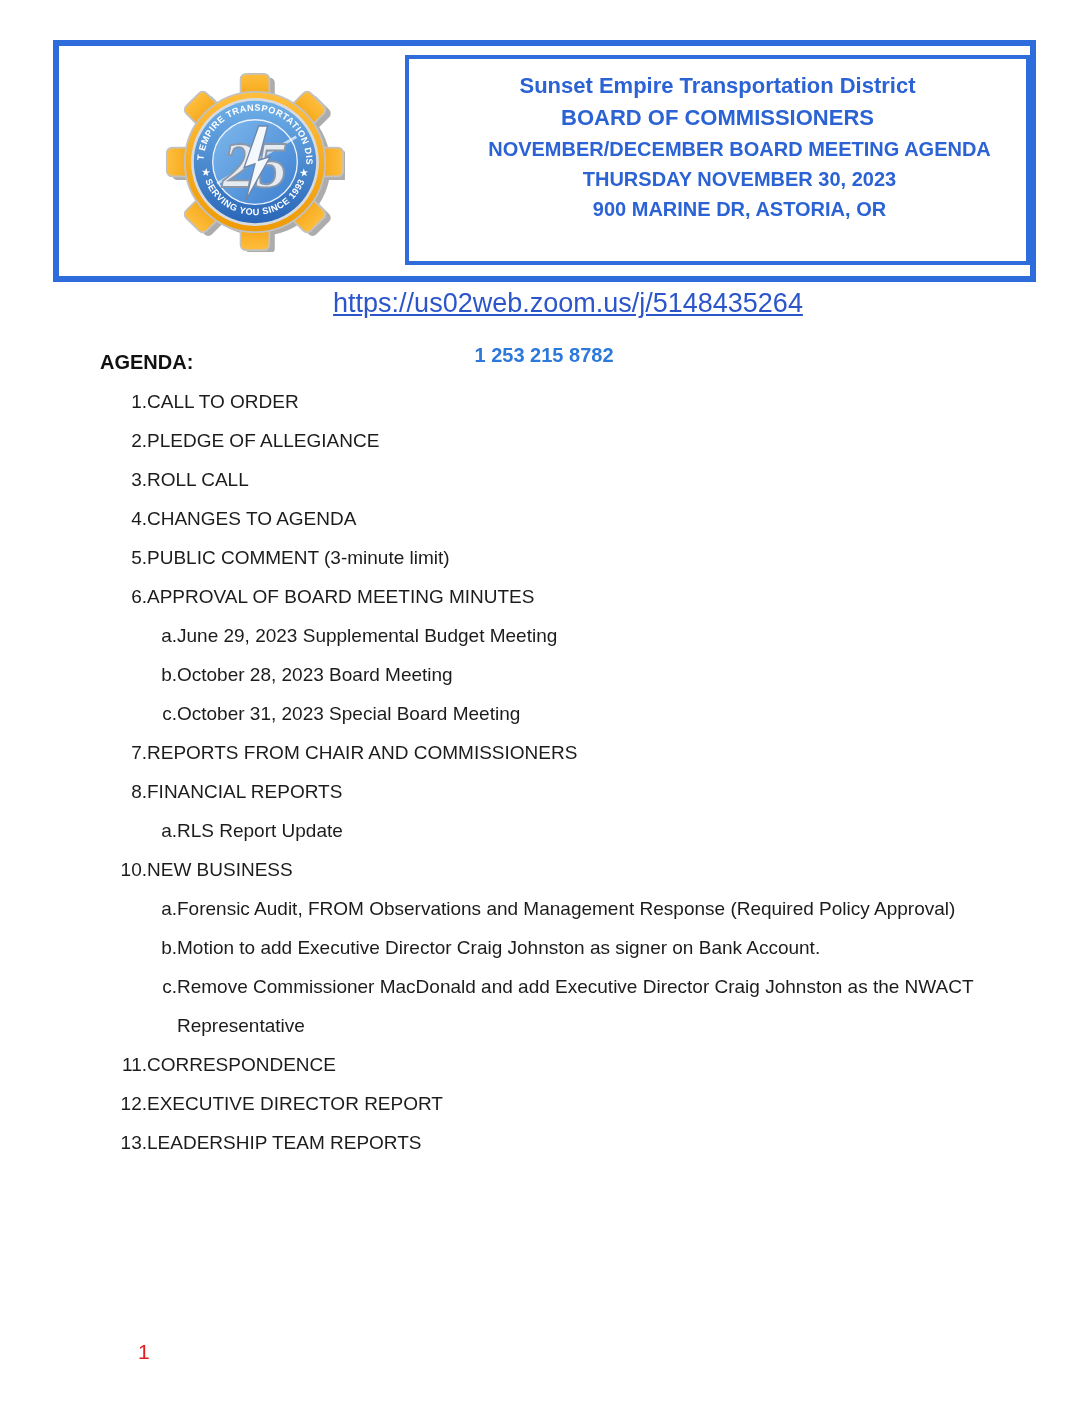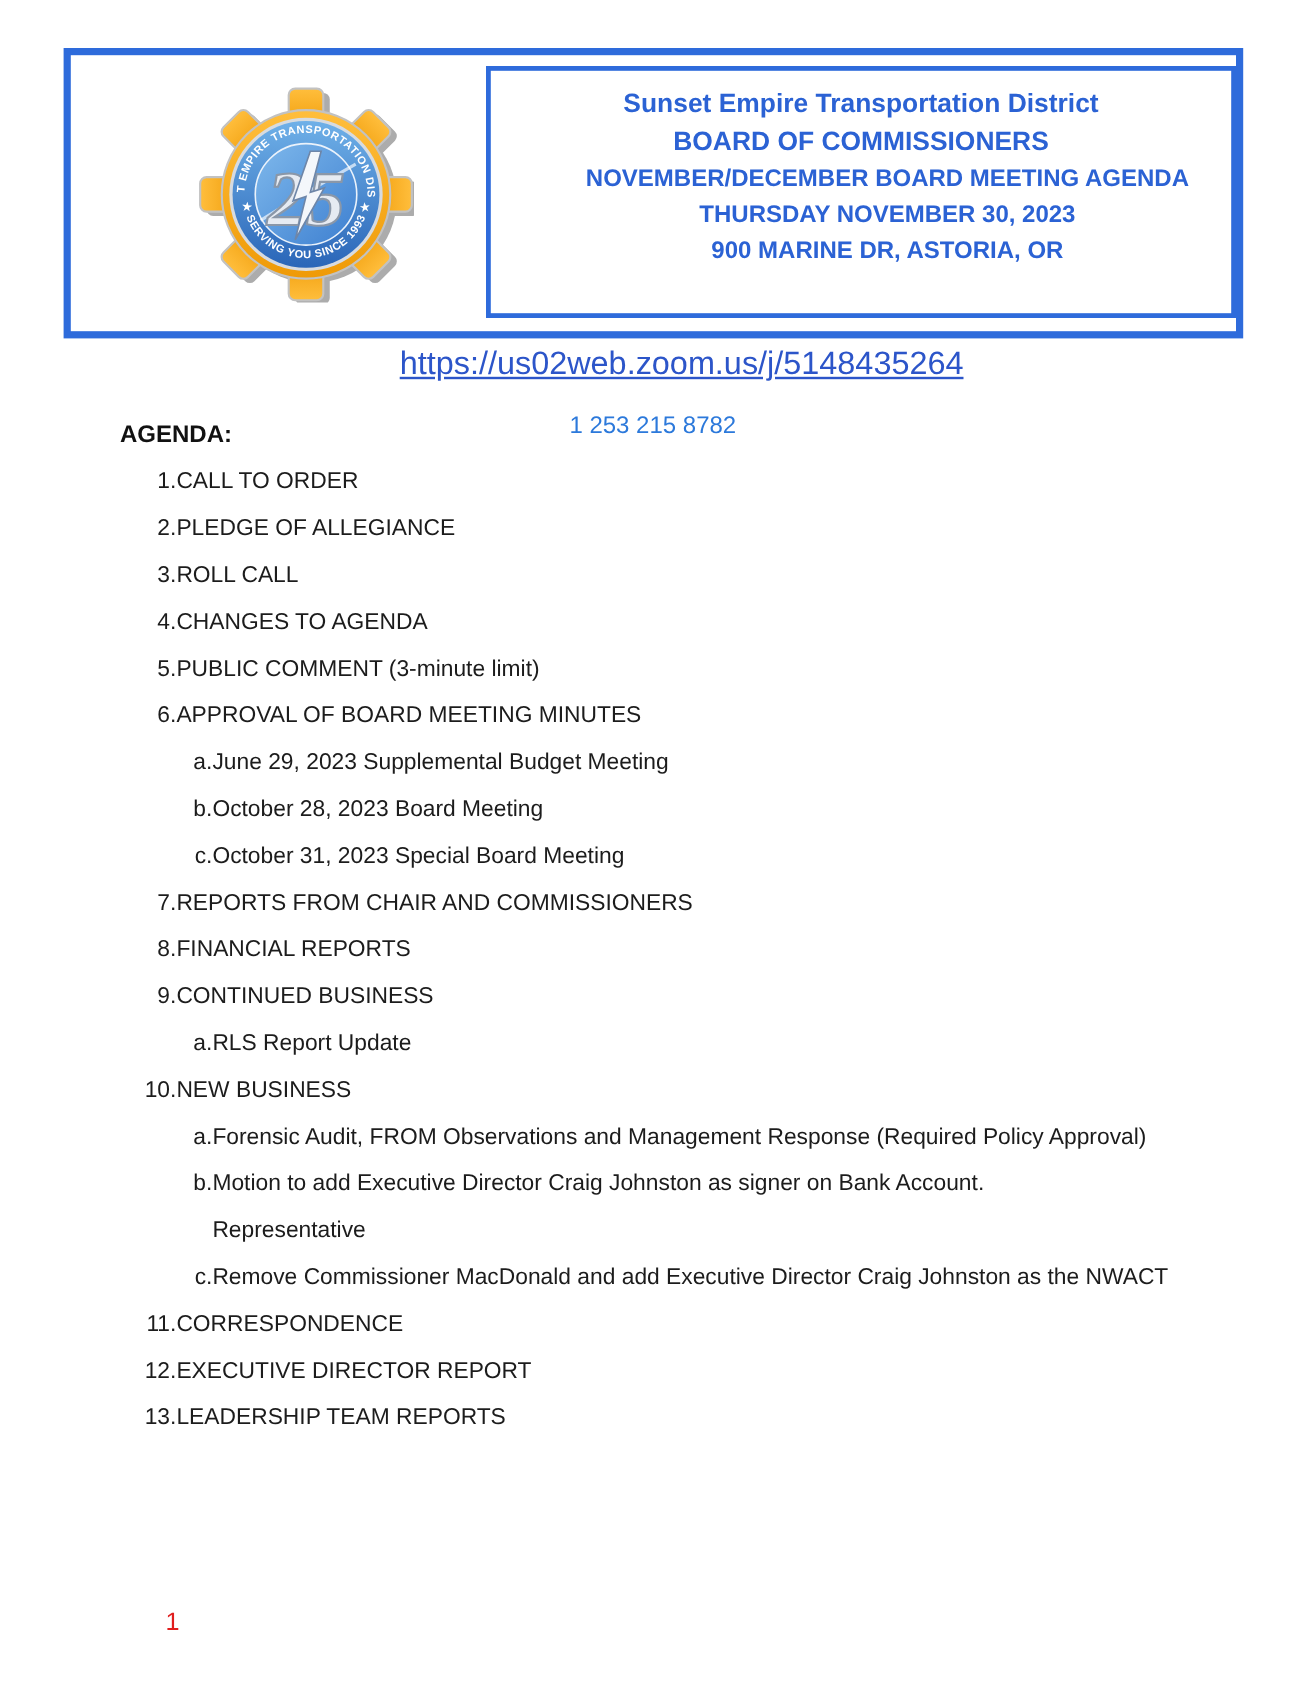--- a/index.html
+++ b/index.html
@@ -53,21 +53,21 @@
     font-size: 27px;
     color: var(--link-blue);
     text-decoration: underline;
     cursor: pointer;
   }
   .phone-wrap {
     position: absolute; left: 0; top: 344px; width: 1088px;
     text-align: center;
   }
   .phone {
-    font-size: 20px; font-weight: normal;
+    font-size: 20px; font-weight: bold;
     color: var(--phone-blue);
   }
 
   
   .agenda {
     position: absolute; left: 100px; top: 343px; width: 950px;
     color: var(--body-text);
   }
   .agenda-heading {
     font-size: 20px; font-weight: bold; line-height: 39px;
@@ -183,26 +183,25 @@
       <div class="row main"><span class="num">2.</span><span class="txt">PLEDGE OF ALLEGIANCE</span></div>
       <div class="row main"><span class="num">3.</span><span class="txt">ROLL CALL</span></div>
       <div class="row main"><span class="num">4.</span><span class="txt">CHANGES TO AGENDA</span></div>
       <div class="row main"><span class="num">5.</span><span class="txt">PUBLIC COMMENT (3-minute limit)</span></div>
       <div class="row main"><span class="num">6.</span><span class="txt">APPROVAL OF BOARD MEETING MINUTES</span></div>
       <div class="row sub"><span class="num">a.</span><span class="txt">June 29, 2023 Supplemental Budget Meeting</span></div>
       <div class="row sub"><span class="num">b.</span><span class="txt">October 28, 2023 Board Meeting</span></div>
       <div class="row sub"><span class="num">c.</span><span class="txt">October 31, 2023 Special Board Meeting</span></div>
       <div class="row main"><span class="num">7.</span><span class="txt">REPORTS FROM CHAIR AND COMMISSIONERS</span></div>
       <div class="row main"><span class="num">8.</span><span class="txt">FINANCIAL REPORTS</span></div>
-      <div class="row main"><span class="num">9.</span><span class="txt">CONTINUED BUSINESS</span></div>
       <div class="row sub"><span class="num">a.</span><span class="txt">RLS Report Update</span></div>
       <div class="row main"><span class="num">10.</span><span class="txt">NEW BUSINESS</span></div>
       <div class="row sub"><span class="num">a.</span><span class="txt">Forensic Audit, FROM Observations and Management Response (Required Policy Approval)</span></div>
       <div class="row sub"><span class="num">b.</span><span class="txt">Motion to add Executive Director Craig Johnston as signer on Bank Account.</span></div>
+      <div class="row sub"><span class="num">c.</span><span class="txt">Remove Commissioner MacDonald and add Executive Director Craig Johnston as the NWACT</span></div>
       <div class="row sub"><span class="num"></span><span class="txt">Representative</span></div>
-      <div class="row sub"><span class="num">c.</span><span class="txt">Remove Commissioner MacDonald and add Executive Director Craig Johnston as the NWACT</span></div>
       <div class="row main"><span class="num">11.</span><span class="txt">CORRESPONDENCE</span></div>
       <div class="row main"><span class="num">12.</span><span class="txt">EXECUTIVE DIRECTOR REPORT</span></div>
       <div class="row main"><span class="num">13.</span><span class="txt">LEADERSHIP TEAM REPORTS</span></div>
     </div>
 </div>
 
 <div class="page-num">1</div>
 
 </body></html>

